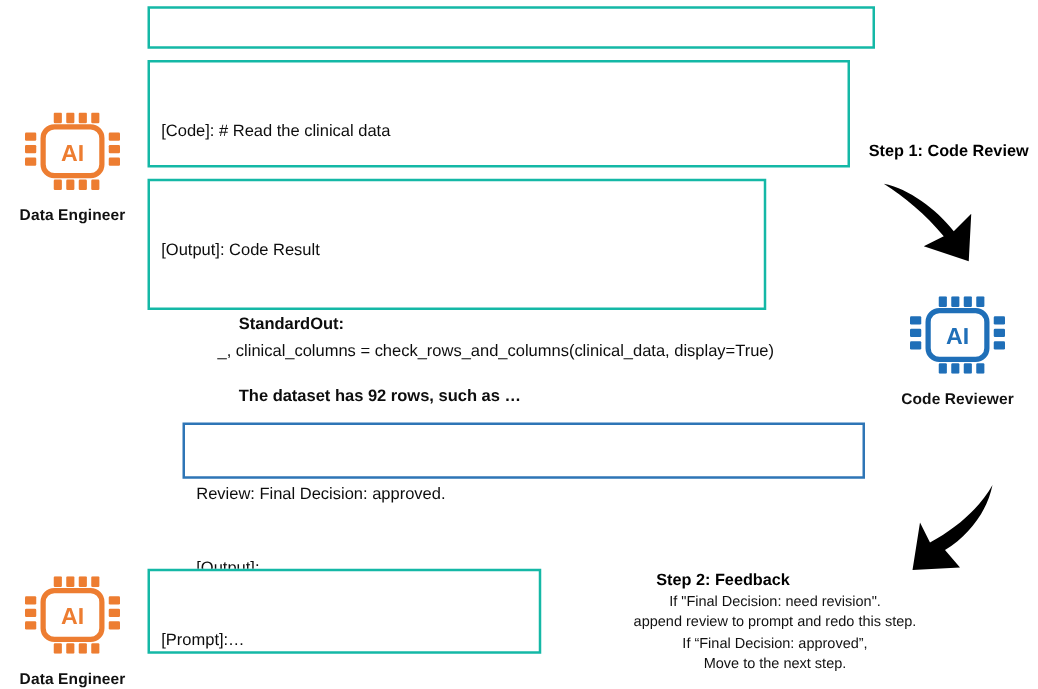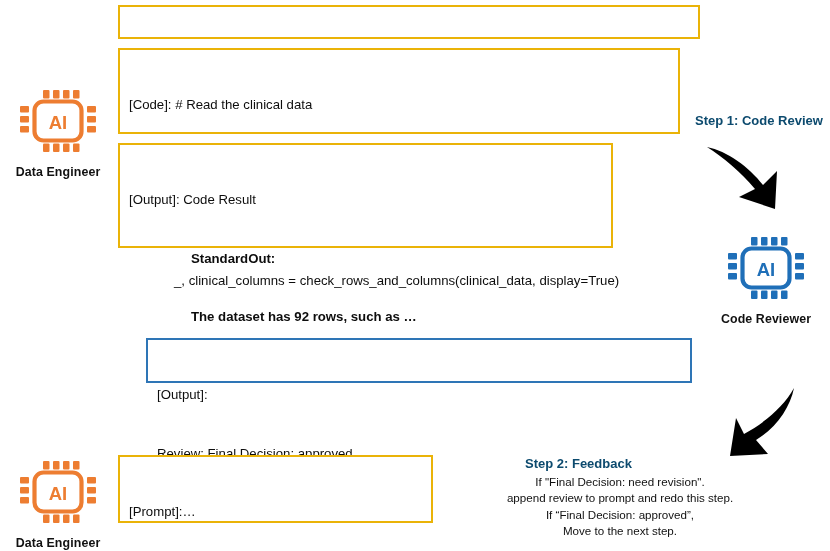--- a/index.html
+++ b/index.html
@@ -23,21 +23,21 @@
   .box {
     position: absolute;
     box-sizing: border-box;
     background: #ffffff;
     font-size: 13.2px;
     line-height: 19.5px;
     white-space: pre;
     padding: 6px 8px 6px 9px;
     color: #0d0d0d;
   }
-  .box.orange { border: 2px solid #eab308; }
+  .box.orange { border: 2px solid #14b8a6; }
   .box.blue   { border: 2px solid #2E75B6; }
   .box .ln { display: block; }
   .indent-1 { padding-left: 45px; }
   .indent-2 { padding-left: 62px; font-weight: bold; }
 
   
   .agent {
     position: absolute;
     width: 92px;
     text-align: center;
@@ -54,21 +54,21 @@
     margin-top: 13px;
     color: #111111;
     white-space: nowrap;
   }
 
   
   .step-title {
     position: absolute;
     font-size: 13px;
     font-weight: bold;
-    color: #0c4a6e;
+    color: #000000;
     white-space: nowrap;
   }
   .step-body {
     position: absolute;
     font-size: 11.6px;
     line-height: 16.4px;
     text-align: center;
     color: #111111;
     white-space: pre;
   }
@@ -122,22 +122,22 @@
 
   <div class="box orange" style="left:118px; top:143px; width:495px; height:105px;">
     <span class="ln">[Output]: Code Result</span>
     <span class="ln indent-2">StandardOut:</span>
     <span class="ln indent-2">The dataset has 92 rows, such as …</span>
     <span class="ln indent-2">The dataset has 105 columns, such as …</span>
   </div>
 
 
   <div class="box blue" style="left:146px; top:338px; width:546px; height:45px;">
+    <span class="ln">Review: Final Decision: approved.</span>
     <span class="ln">[Output]:</span>
-    <span class="ln">Review: Final Decision: approved.</span>
   </div>
 
   <div class="agent" style="left:12px; top:461px;">
     <span class="chip-wrap">
       <svg width="76" height="62" viewBox="0 0 76 62" xmlns="http://www.w3.org/2000/svg">
         <g fill="#ED7D31">
           <rect x="23" y="0" width="6.5" height="8.5" rx="1"></rect>
           <rect x="33" y="0" width="6.5" height="8.5" rx="1"></rect>
           <rect x="43" y="0" width="6.5" height="8.5" rx="1"></rect>
           <rect x="53" y="0" width="6.5" height="8.5" rx="1"></rect>

